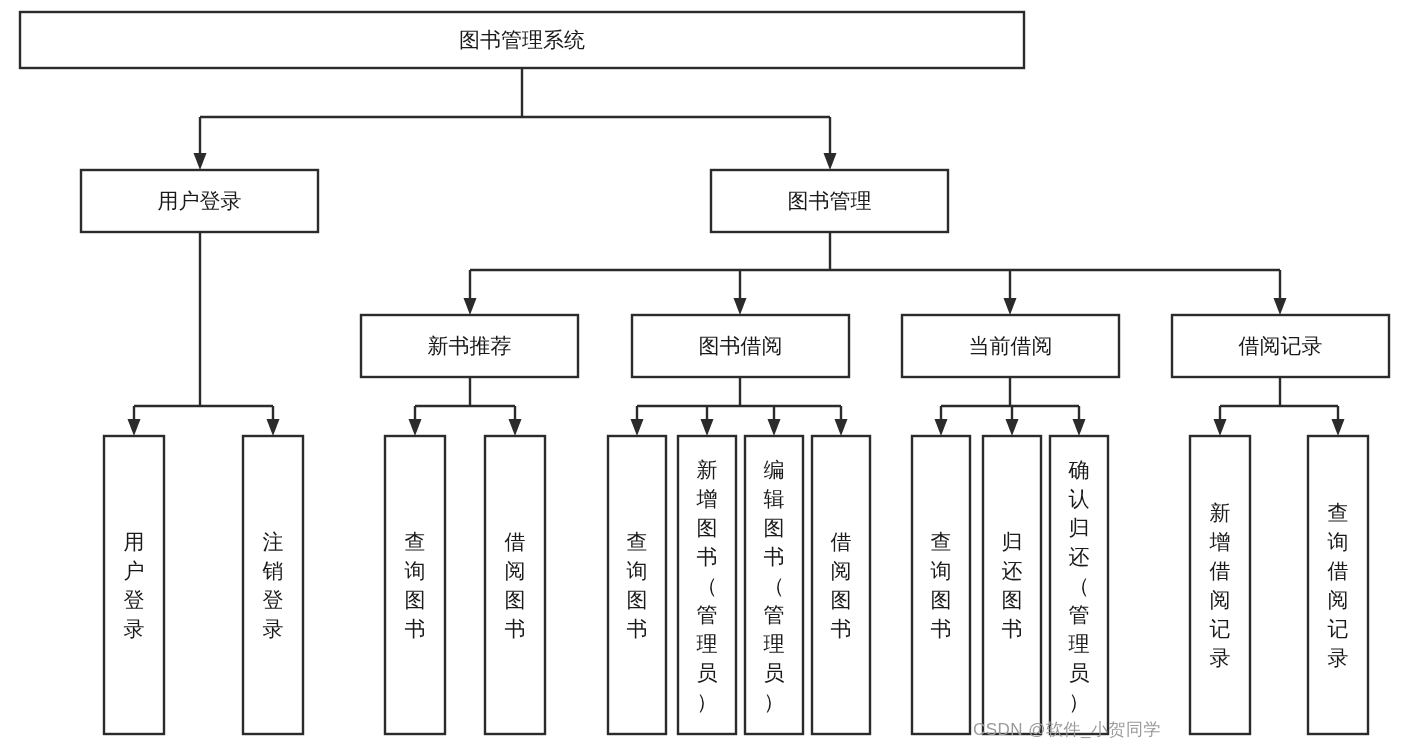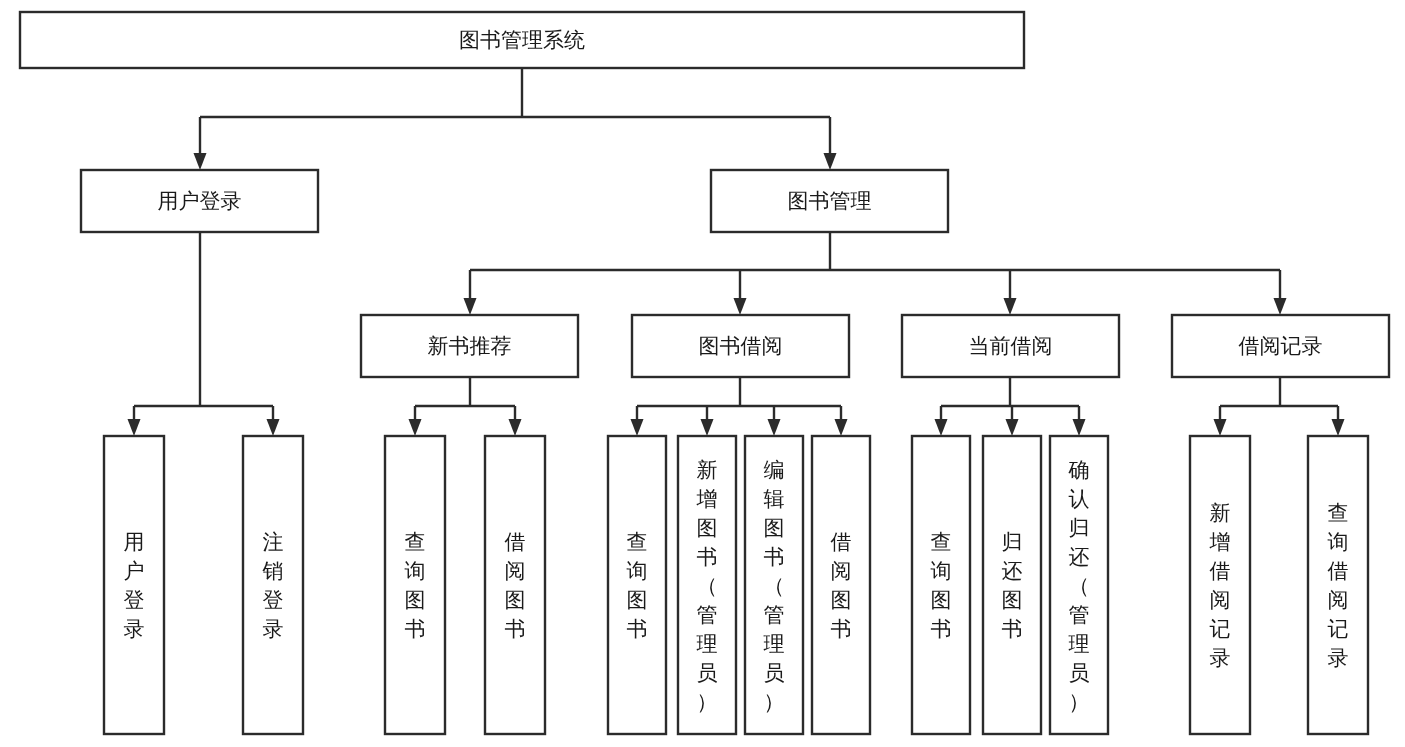--- a/index.html
+++ b/index.html
@@ -219,14 +219,15 @@
           <rect x="1190" y="436" width="60" height="298" class="node-rect"></rect>
           <text x="1220" y="520" class="node-label-v"><tspan x="1220" dy="0">新</tspan><tspan x="1220" dy="29">增</tspan><tspan x="1220" dy="29">借</tspan><tspan x="1220" dy="29">阅</tspan><tspan x="1220" dy="29">记</tspan><tspan x="1220" dy="29">录</tspan></text>
         </g>
         <g>
           <rect x="1308" y="436" width="60" height="298" class="node-rect"></rect>
           <text x="1338" y="520" class="node-label-v"><tspan x="1338" dy="0">查</tspan><tspan x="1338" dy="29">询</tspan><tspan x="1338" dy="29">借</tspan><tspan x="1338" dy="29">阅</tspan><tspan x="1338" dy="29">记</tspan><tspan x="1338" dy="29">录</tspan></text>
         </g>
       </g>
   </svg>
 
+  <div class="watermark">CSDN @软件_小贺同学</div>
 
 </div>
 
 </body></html>

